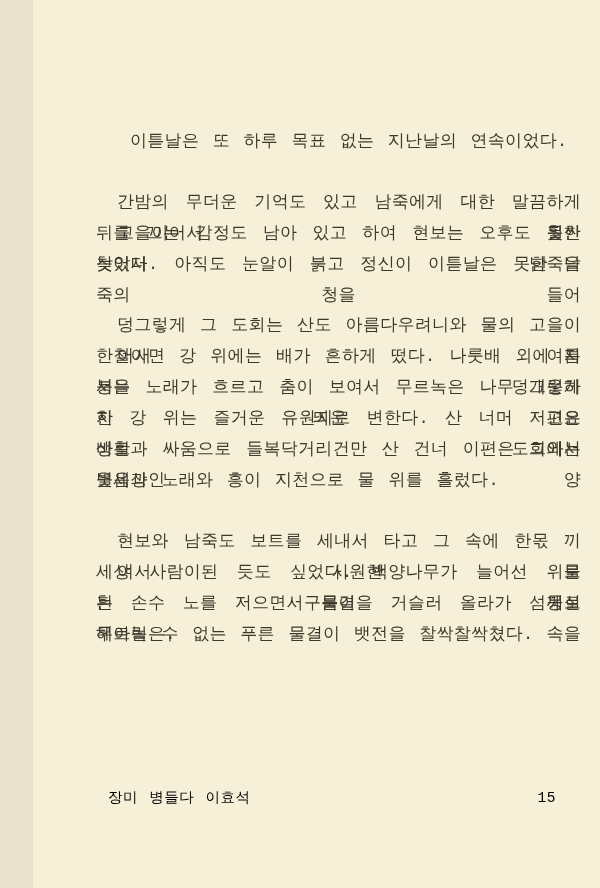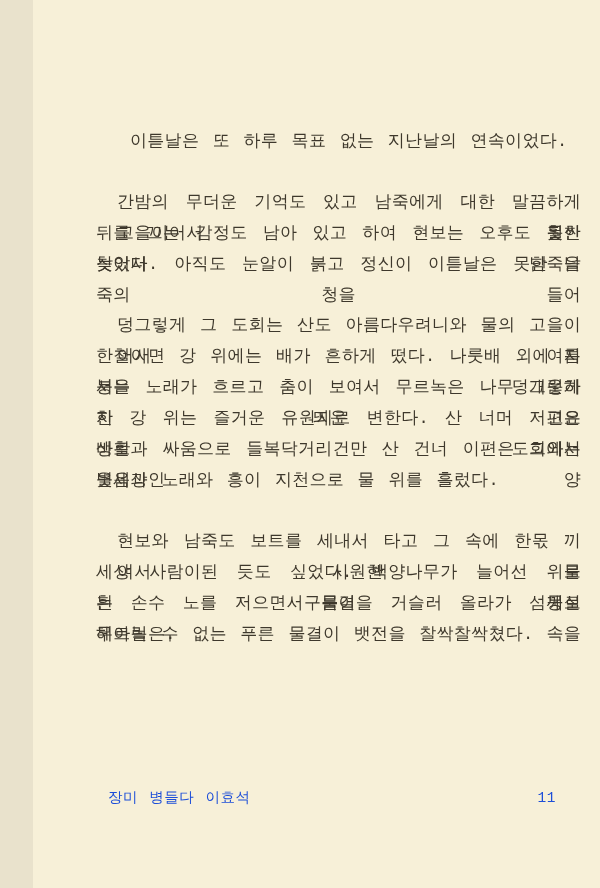--- a/index.html
+++ b/index.html
@@ -43,21 +43,21 @@
     position: absolute;
     left: 75px;
     top: 788px;
     width: 448px;
     display: flex;
     justify-content: space-between;
     align-items: baseline;
     font-size: 14.5px;
     letter-spacing: 0.5px;
     word-spacing: 2px;
-    color: #1d4ed8;
+    color: #000000;
   }
 </style>
 </head>
 <body>
 
 <div class="page">
   <div class="body-text">
       <div class="paragraph">
         <div class="line" style="padding-left: 34px;">이튿날은 또 하루 목표 없는 지난날의 연속이었다.</div>
       </div>
@@ -76,15 +76,15 @@
       </div>
       <div class="paragraph">
         <div class="line justified" style="padding-left: 21px;">현보와 남죽도 보트를 세내서 타고 그 속에 한몫 끼여서 시원한 물</div>
         <div class="line justified">세상 사람이된 듯도 싶었다.  백양나무가 늘어선 위로 흰 구름이 뭉실</div>
         <div class="line justified">는 손수 노를 저으면서 물결을 거슬러 올라가 섬께로 무르녹은.  속을</div>
         <div class="line">헤아릴 수 없는 푸른 물결이 뱃전을 찰싹찰싹쳤다.</div>
       </div>
     </div>
   <div class="footer">
     <span>장미 병들다 이효석</span>
-    <span>11</span>
+    <span>15</span>
   </div>
 </div>
 
 </body></html>

